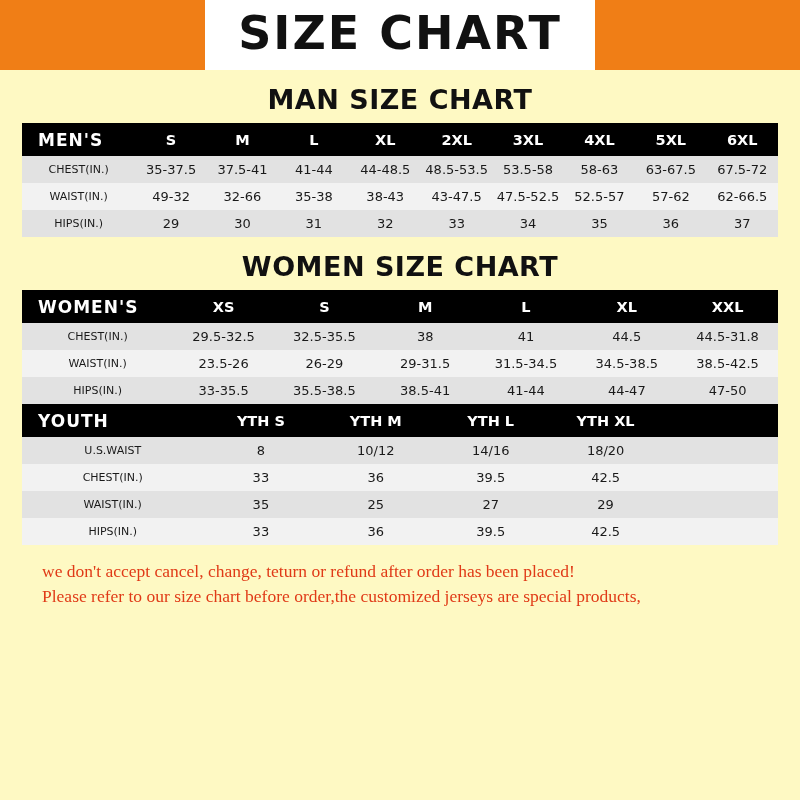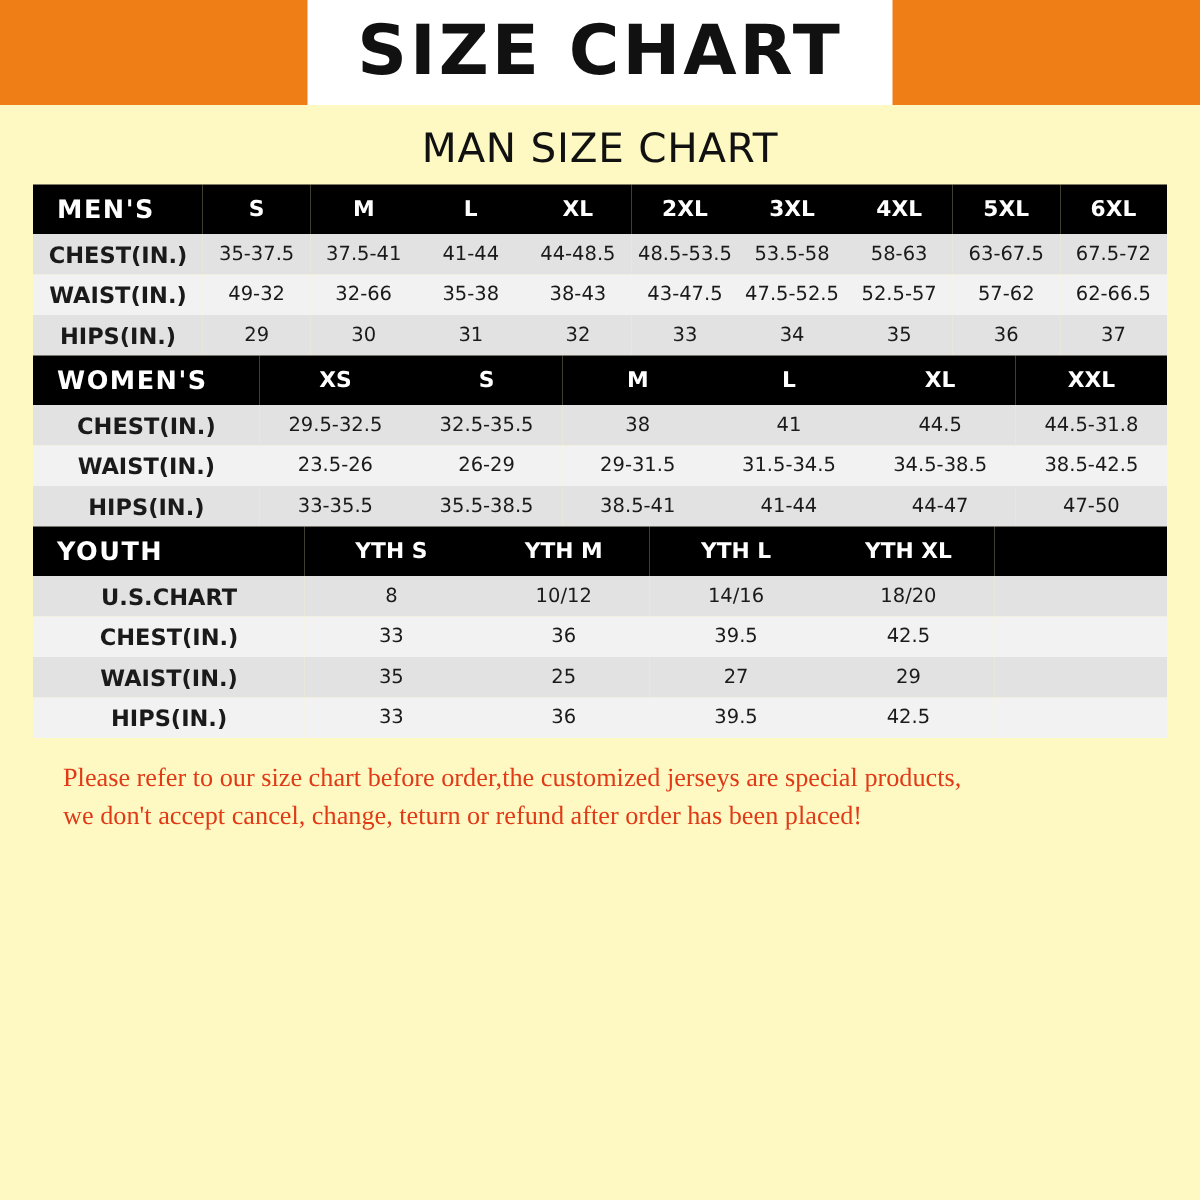--- a/index.html
+++ b/index.html
@@ -56,21 +56,21 @@
   .content {
     flex: 1;
     padding: 0 22px;
     box-sizing: border-box;
     display: flex;
     flex-direction: column;
   }
   .section-title {
     text-align: center;
     font-family: "DejaVu Sans", sans-serif;
-    font-weight: normal;
+    font-weight: bold;
     font-size: 27px;
     color: #111;
     letter-spacing: 0.5px;
     margin: 14px 0 8px 0;
   }
   table.size-table {
     width: 100%;
     border-collapse: collapse;
     table-layout: fixed;
   }
@@ -93,22 +93,22 @@
   }
   table.size-table thead th.row-label {
     text-align: left;
     padding-left: 16px;
     font-size: 17px;
     letter-spacing: 1px;
   }
   table.size-table tbody tr.odd td { background: #e2e2e2; }
   table.size-table tbody tr.even td { background: #f2f2f2; }
   table.size-table tbody td.row-label {
-    font-weight: bold;
-    font-size: 15px;
+    font-weight: normal;
+    font-size: 11px;
     text-align: center;
   }
   
   .men-table col.c0 { width: 15%; }
   .women-table col.c0 { width: 20%; }
   .youth-table col.c0 { width: 24%; }
 
   
   .footer-note {
     padding: 14px 20px 10px 20px;
@@ -194,20 +194,21 @@
           <td>32</td>
           <td>33</td>
           <td>34</td>
           <td>35</td>
           <td>36</td>
           <td>37</td>
         </tr>
       </tbody>
     </table>
 
+    <div class="section-title">WOMEN SIZE CHART</div>
     <table class="size-table women-table">
       <colgroup>
           <col class="c0">
           <col>
           <col>
           <col>
           <col>
           <col>
           <col>
         </colgroup>
@@ -267,21 +268,21 @@
           <th class="row-label">YOUTH</th>
           <th>YTH S</th>
           <th>YTH M</th>
           <th>YTH L</th>
           <th>YTH XL</th>
           <th></th>
         </tr>
       </thead>
       <tbody>
         <tr class="odd">
-          <td class="row-label">U.S.CHART</td>
+          <td class="row-label">U.S.WAIST</td>
           <td>8</td>
           <td>10/12</td>
           <td>14/16</td>
           <td>18/20</td>
           <td></td>
         </tr>
         <tr class="even">
           <td class="row-label">CHEST(IN.)</td>
           <td>33</td>
           <td>36</td>
@@ -302,18 +303,18 @@
           <td>33</td>
           <td>36</td>
           <td>39.5</td>
           <td>42.5</td>
           <td></td>
         </tr>
       </tbody>
     </table>
 
     <div class="footer-note">
+      <span class="footer-line">we don't accept cancel, change, teturn or refund after order has been placed!</span>
       <span class="footer-line">Please refer to our size chart before order,the customized jerseys are special products,</span>
-      <span class="footer-line">we don't accept cancel, change, teturn or refund after order has been placed!</span>
     </div>
 
   </div>
 </div>
 
 </body></html>

